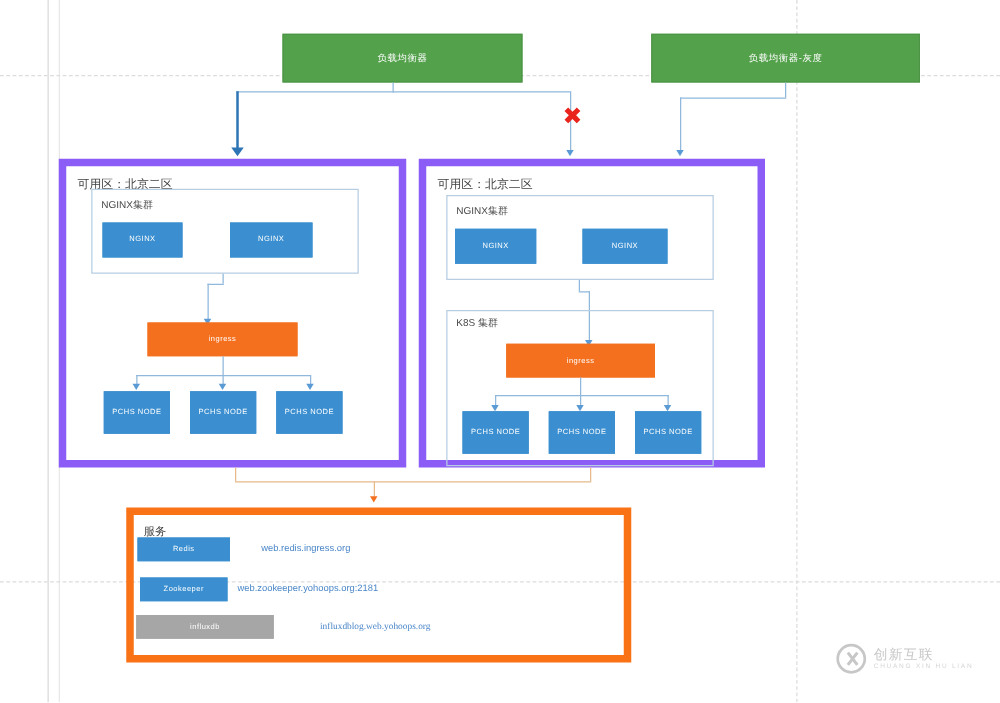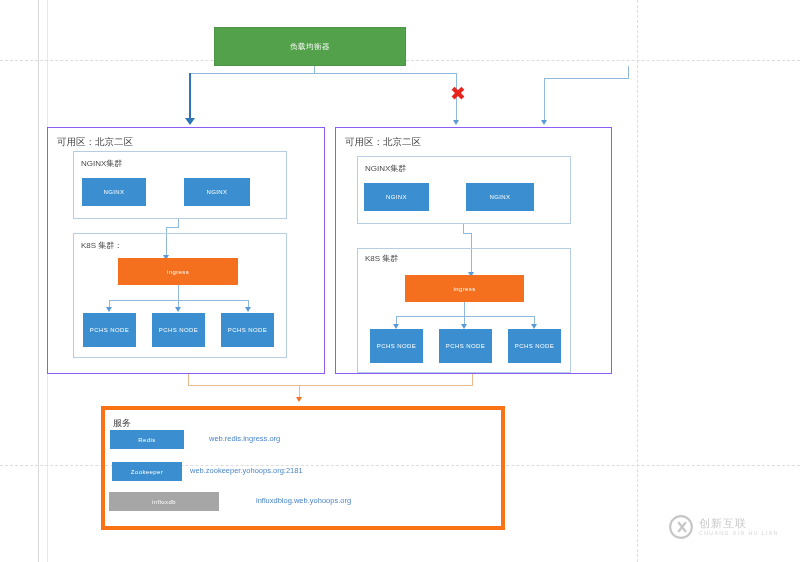--- a/index.html
+++ b/index.html
@@ -60,21 +60,21 @@
 
   .lb-box {
     background: #54a14c;
     border: 1px solid #4d9446;
     color: #ffffff;
     font-size: 7.5px;
     letter-spacing: .5px;
   }
 
   .zone-box {
-    border: 1px solid #8b5cf6;
+    border: 6px solid #8b5cf6;
     background: transparent;
     display: block;
   }
   .zone-title {
     position: absolute;
     font-size: 9.5px;
     color: #3f3f3f;
     white-space: nowrap;
   }
 
@@ -107,21 +107,21 @@
   }
   .gray-box {
     background: #a6a6a6;
     border: 1px solid #a6a6a6;
     color: #ffffff;
     font-size: 6px;
     letter-spacing: .4px;
   }
 
   .svc-box {
-    border: 4px solid #f97316;
+    border: 6px solid #f97316;
     background: transparent;
     display: block;
   }
   .svc-title {
     position: absolute;
     font-size: 9px;
     color: #3f3f3f;
   }
   .svc-url {
     position: absolute;
@@ -199,24 +199,27 @@
 <body>
 
 <div id="canvas">
 
   <div class="page-edge-left" style="left:38px;"></div>
   <div class="guide-v-solid" style="left:47px;"></div>
   <div class="guide-v-dash" style="left:637px;"></div>
   <div class="guide-h-dash" style="top:60px;"></div>
   <div class="guide-h-dash" style="top:465px;"></div>
 
-  <div class="box lb-box" style="left:214px;top:27px;width:192px;height:39px;">
+  <div class="box lb-box" style="left:226px;top:27px;width:192px;height:39px;">
     <span>负载均衡器</span>
   </div>
 
+  <div class="box lb-box" style="left:521px;top:27px;width:215px;height:39px;">
+    <span>负载均衡器-灰度</span>
+  </div>
 
   <div class="conn conn-v" style="left:314px;top:66px;height:7px;"></div>
 
   <div class="conn conn-h" style="left:189px;top:73px;width:126px;"></div>
   <div class="conn conn-h" style="left:314px;top:73px;width:142px;"></div>
 
   <div class="conn conn-v conn-thick" style="left:189px;top:73px;height:48px;width:2px;"></div>
   <div class="arrow-down thick" style="left:185px;top:118px;"></div>
 
   <div class="conn conn-v" style="left:456px;top:73px;height:49px;"></div>
@@ -240,23 +243,20 @@
   </div>
   <div class="box blue-box" style="left:184px;top:178px;width:66px;height:28px;">
     <span>NGINX</span>
   </div>
 
   <div class="conn conn-v" style="left:178px;top:219px;height:8px;"></div>
   <div class="conn conn-h" style="left:166px;top:227px;width:13px;"></div>
   <div class="conn conn-v" style="left:166px;top:227px;height:31px;"></div>
   <div class="arrow-down" style="left:163px;top:255px;"></div>
 
-  <div class="group-box" style="left:73px;top:233px;width:214px;height:125px;">
-    <div class="group-title" style="left:7px;top:6px;">K8S 集群：</div>
-  </div>
   <div class="box orange-box" style="left:118px;top:258px;width:120px;height:27px;">
     <span>ingress</span>
   </div>
 
   <div class="conn conn-v" style="left:178px;top:285px;height:15px;"></div>
   <div class="conn conn-h" style="left:109px;top:300px;width:139px;"></div>
   <div class="conn conn-v" style="left:109px;top:300px;height:9px;"></div>
   <div class="conn conn-v" style="left:178px;top:300px;height:9px;"></div>
   <div class="conn conn-v" style="left:248px;top:300px;height:9px;"></div>
   <div class="arrow-down" style="left:106px;top:307px;"></div>
@@ -334,21 +334,21 @@
   <div class="svc-url" style="left:209px;top:434px;">web.redis.ingress.org</div>
 
   <div class="box blue-box" style="left:112px;top:462px;width:70px;height:19px;">
     <span>Zookeeper</span>
   </div>
   <div class="svc-url" style="left:190px;top:466px;">web.zookeeper.yohoops.org:2181</div>
 
   <div class="box gray-box" style="left:109px;top:492px;width:110px;height:19px;">
     <span>influxdb</span>
   </div>
-  <div class="svc-url" style="left:256px;top:496px;">influxdblog.web.yohoops.org</div>
+  <div class="svc-url" style="left:256px;top:496px;font-family:Liberation Serif, serif;">influxdblog.web.yohoops.org</div>
 
   <div class="watermark" style="left:668px;top:514px;">
     <svg class="wm-logo" viewBox="0 0 48 48">
       <circle cx="24" cy="24" r="20" fill="none" stroke="#9a9a9a" stroke-width="4"></circle>
       <path d="M30 12 A14 14 0 1 0 30 36" fill="#ffffff" stroke="none"></path>
       <path d="M19 15 L33 33 M33 15 L19 33" stroke="#9a9a9a" stroke-width="4.5" fill="none" stroke-linecap="butt"></path>
     </svg>
     <div>
       <div class="wm-text-main">创新互联</div>
       <div class="wm-text-sub">CHUANG XIN HU LIAN</div>

